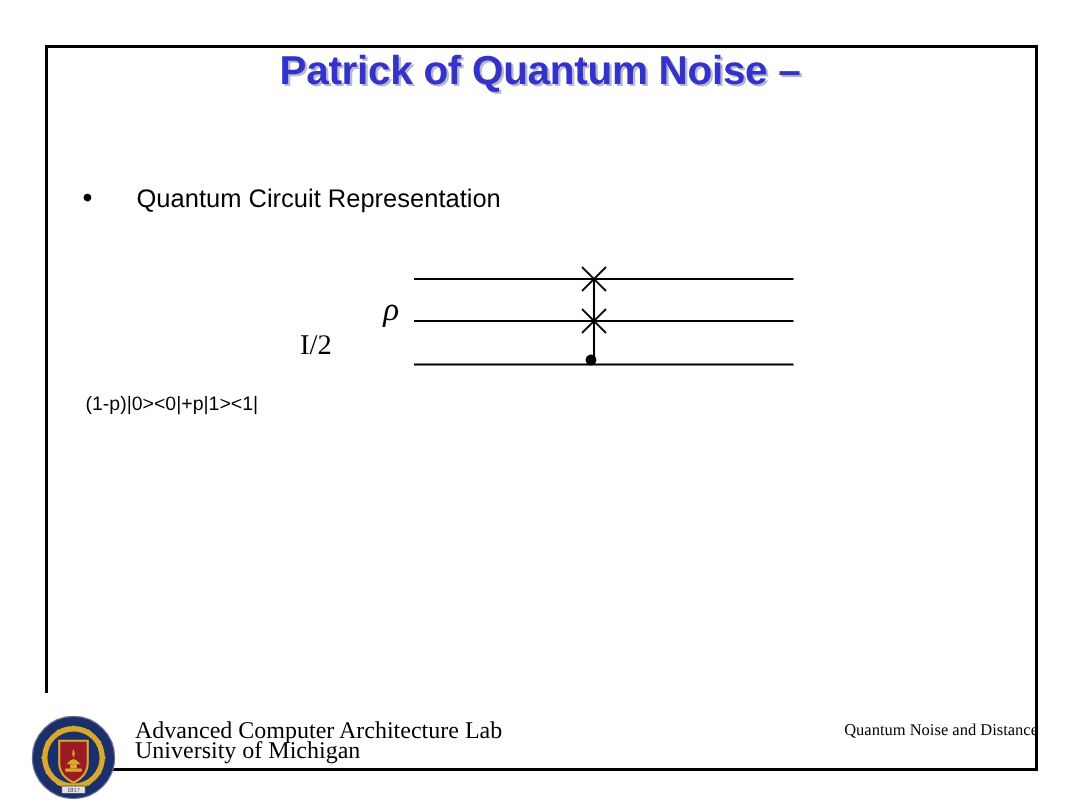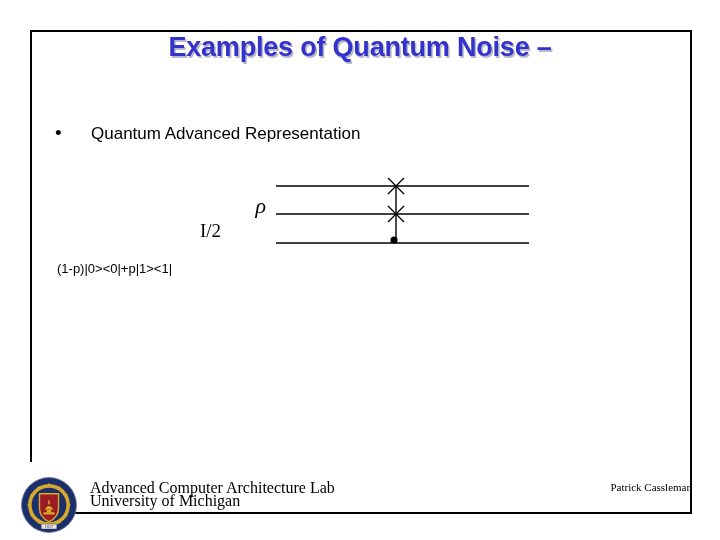--- a/index.html
+++ b/index.html
@@ -167,26 +167,26 @@
 <body>
 
 <div id="slide-frame">
   <div id="frame-top"></div>
   <div id="frame-right"></div>
   <div id="frame-bottom"></div>
   <div id="frame-left"></div>
 </div>
 
 <div id="title-block">
-  <span class="title-line">Examples of Quantum Noise –</span>
+  <span class="title-line">Patrick of Quantum Noise –</span>
 </div>
 
 <div id="bullet-row">
   <span id="bullet-marker">•</span>
-  <span id="bullet-text">Quantum Advanced Representation</span>
+  <span id="bullet-text">Quantum Circuit Representation</span>
 </div>
 
 <svg id="circuit" viewBox="0 0 720 540" xmlns="http://www.w3.org/2000/svg">
 
   <line x1="276" y1="186" x2="529" y2="186" stroke="#000" stroke-width="1.4"></line>
   <line x1="276" y1="214" x2="529" y2="214" stroke="#000" stroke-width="1.4"></line>
   <line x1="276" y1="243" x2="529" y2="243" stroke="#000" stroke-width="1.4"></line>
 
   <line x1="396" y1="186" x2="396" y2="243" stroke="#000" stroke-width="1.4"></line>
 
@@ -240,14 +240,14 @@
   <rect x="36" y="84" width="28" height="9" rx="1" fill="#e9e4d4" stroke="#1b2f6b" stroke-width="0.8"></rect>
   <text x="50" y="91.2" text-anchor="middle" font-family="Liberation Serif, serif" font-size="7.5" fill="#1b2f6b">1817</text>
 </svg>
 
 <div id="footer-left">
   <span class="footer-line">Advanced Computer Architecture Lab</span>
   <span class="footer-line">University of Michigan</span>
 </div>
 
 <div id="footer-right">
-  <span class="footer-line">Patrick Cassleman</span>
+  <span class="footer-line">Quantum Noise and Distance</span>
 </div>
 
 </body></html>

